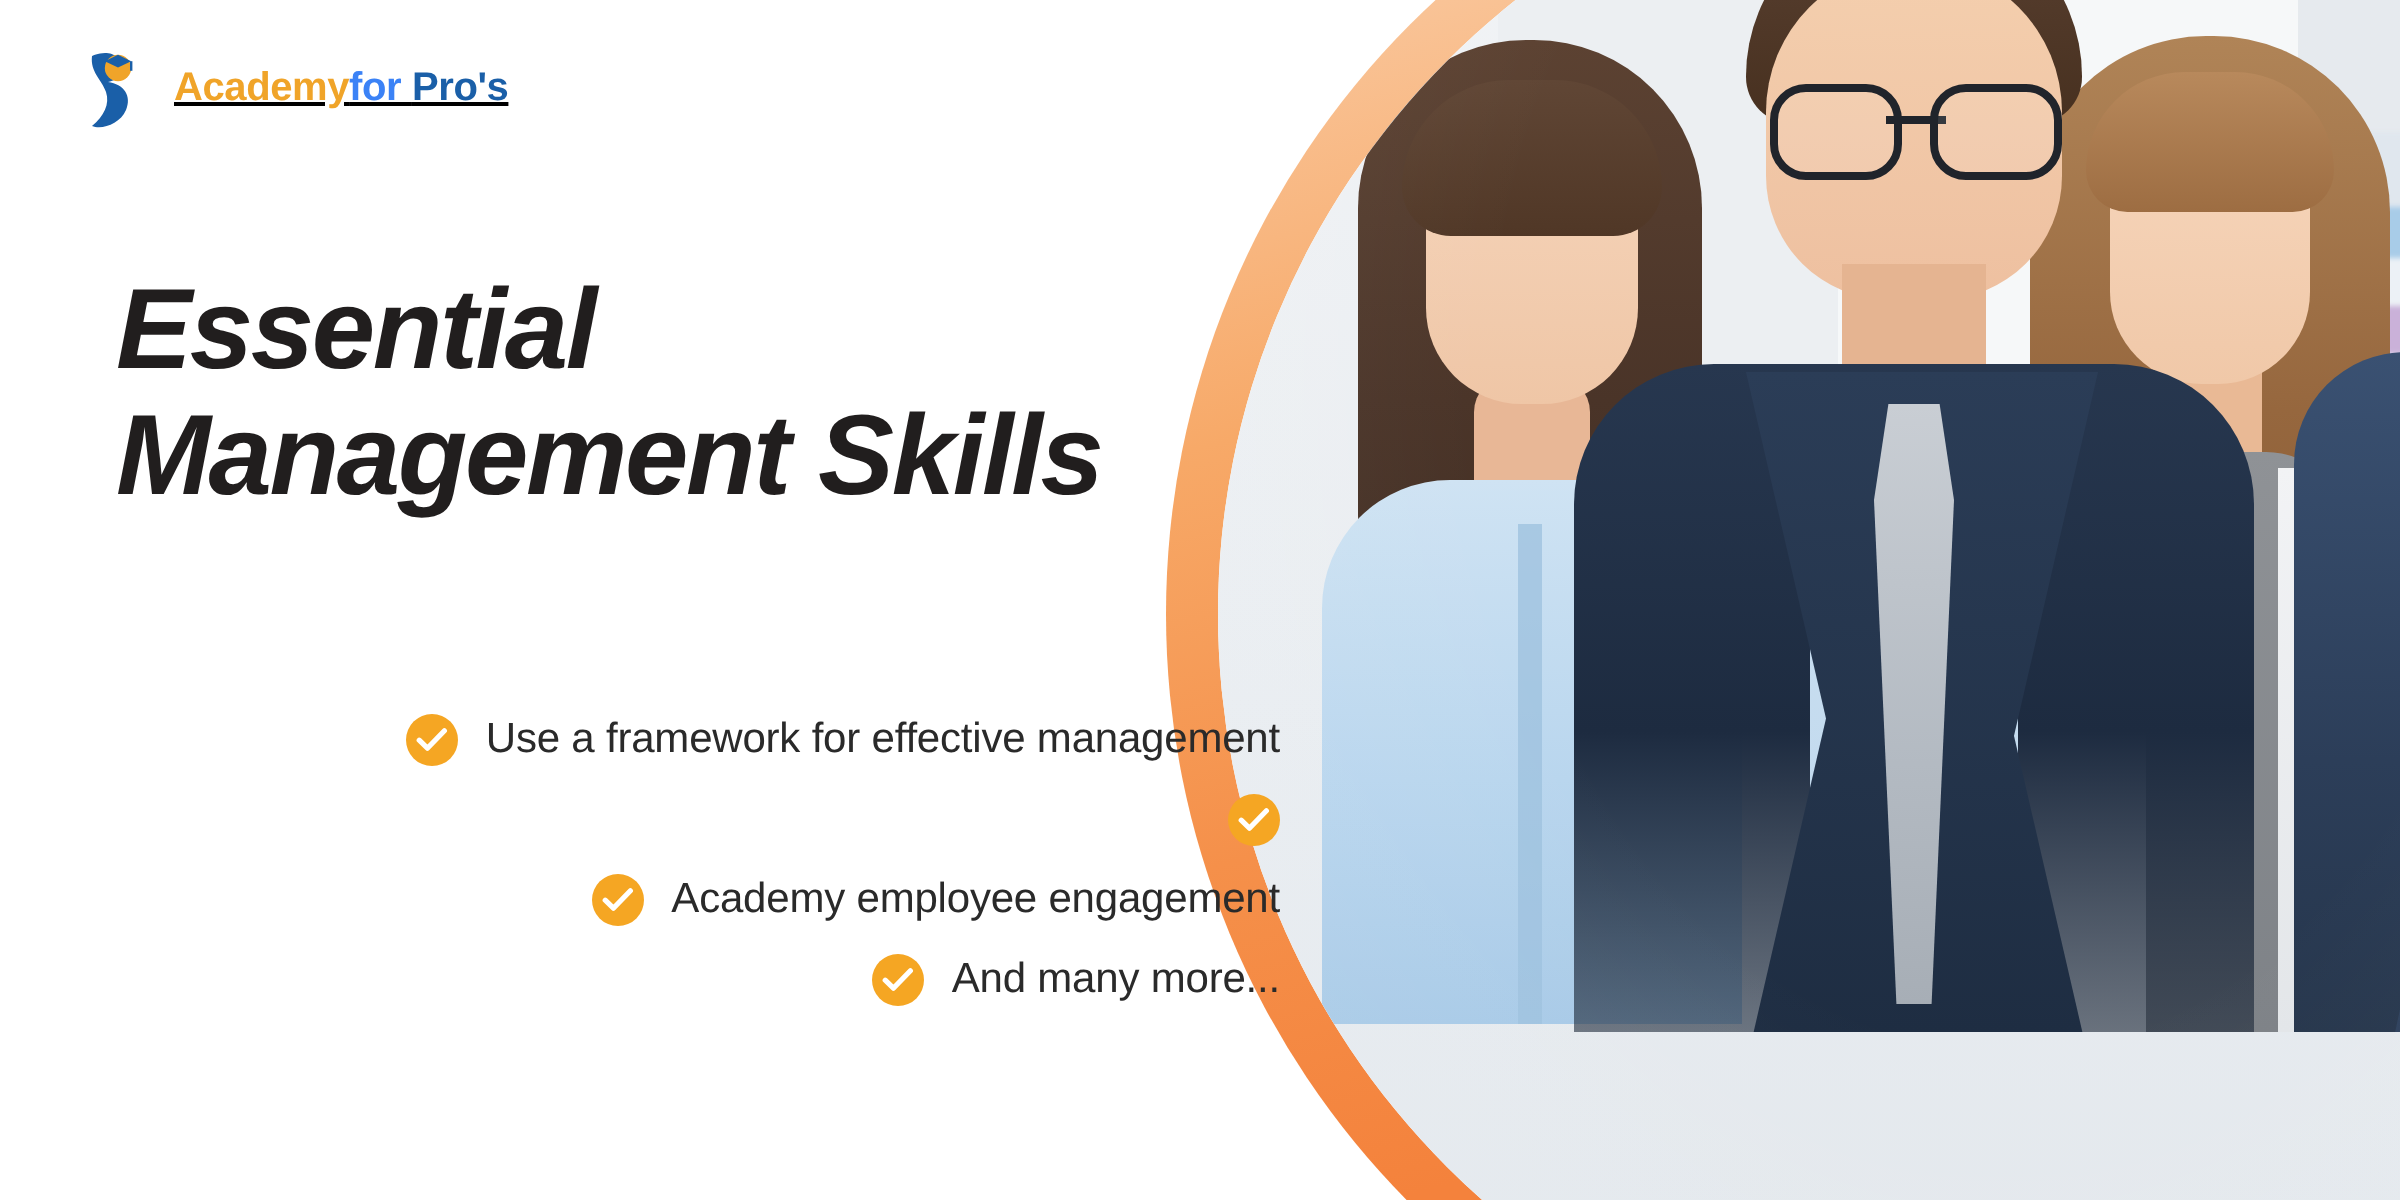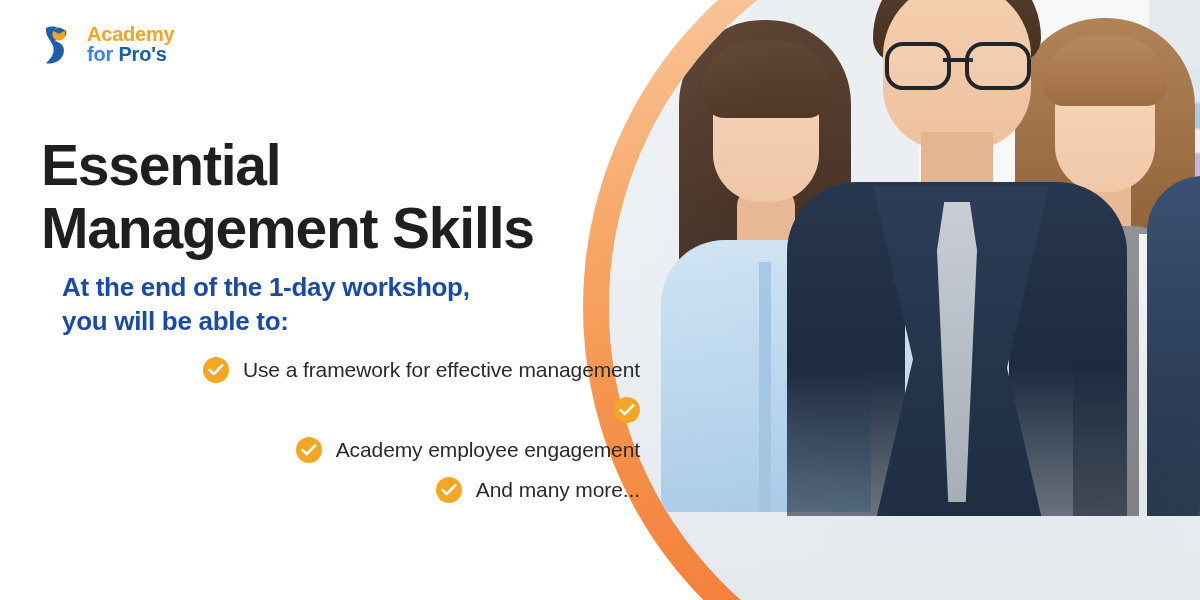--- a/index.html
+++ b/index.html
@@ -193,48 +193,50 @@
     gap: 7px;
   }
   .logo-mark {
     width: 40px;
     height: 44px;
     position: relative;
     flex: 0 0 auto;
   }
   .logo-text {
     display: flex;
-    flex-direction: column;
+    flex-direction: row;
     line-height: 1.02;
+    text-decoration: underline;
   }
   .logo-line1 {
     font-size: 20px;
     font-weight: 700;
     color: #F0A429;
     letter-spacing: -0.2px;
   }
   .logo-line2 {
     font-size: 20px;
     font-weight: 700;
     letter-spacing: -0.2px;
   }
   .logo-for  { color: #3b82f6; }
   .logo-pros { color: #1A5FA8; margin-top: 24px; }
 
   
   .headline {
     position: absolute;
-    left: 41px;
+    left: 58px;
     top: 96px;
     width: 580px;
     font-size: 57px;
     font-weight: 700;
     line-height: 1.10;
     letter-spacing: -1.2px;
     color: #211E1E;
+    font-style: italic;
   }
   .headline .l2 { display: block; }
 
   
   .subhead {
     position: absolute;
     left: 62px;
     top: 248px;
     width: 560px;
     font-size: 26px;
@@ -370,24 +372,20 @@
           <span class="logo-for">for </span><span class="logo-pros">Pro's</span>
         </span>
       </div>
     </div>
 
     <h1 class="headline">
       <span class="l1">Essential</span>
       <span class="l2">Management Skills</span>
     </h1>
 
-    <h2 class="subhead">
-      <span>At the end of the 1-day workshop,</span><br>
-      <span>you will be able to:</span>
-    </h2>
 
     <ul class="bullets">
       <li class="bullet">
         <span class="check">
           <svg width="16" height="14" viewBox="0 0 16 14">
             <path d="M1.6 7.1 L5.7 11.1 L14.2 2.4" stroke="#ffffff" stroke-width="2.6" fill="none" stroke-linecap="round" stroke-linejoin="round"></path>
           </svg>
         </span>
         <span class="bullet-text">Use a framework for effective management</span>
       </li>

